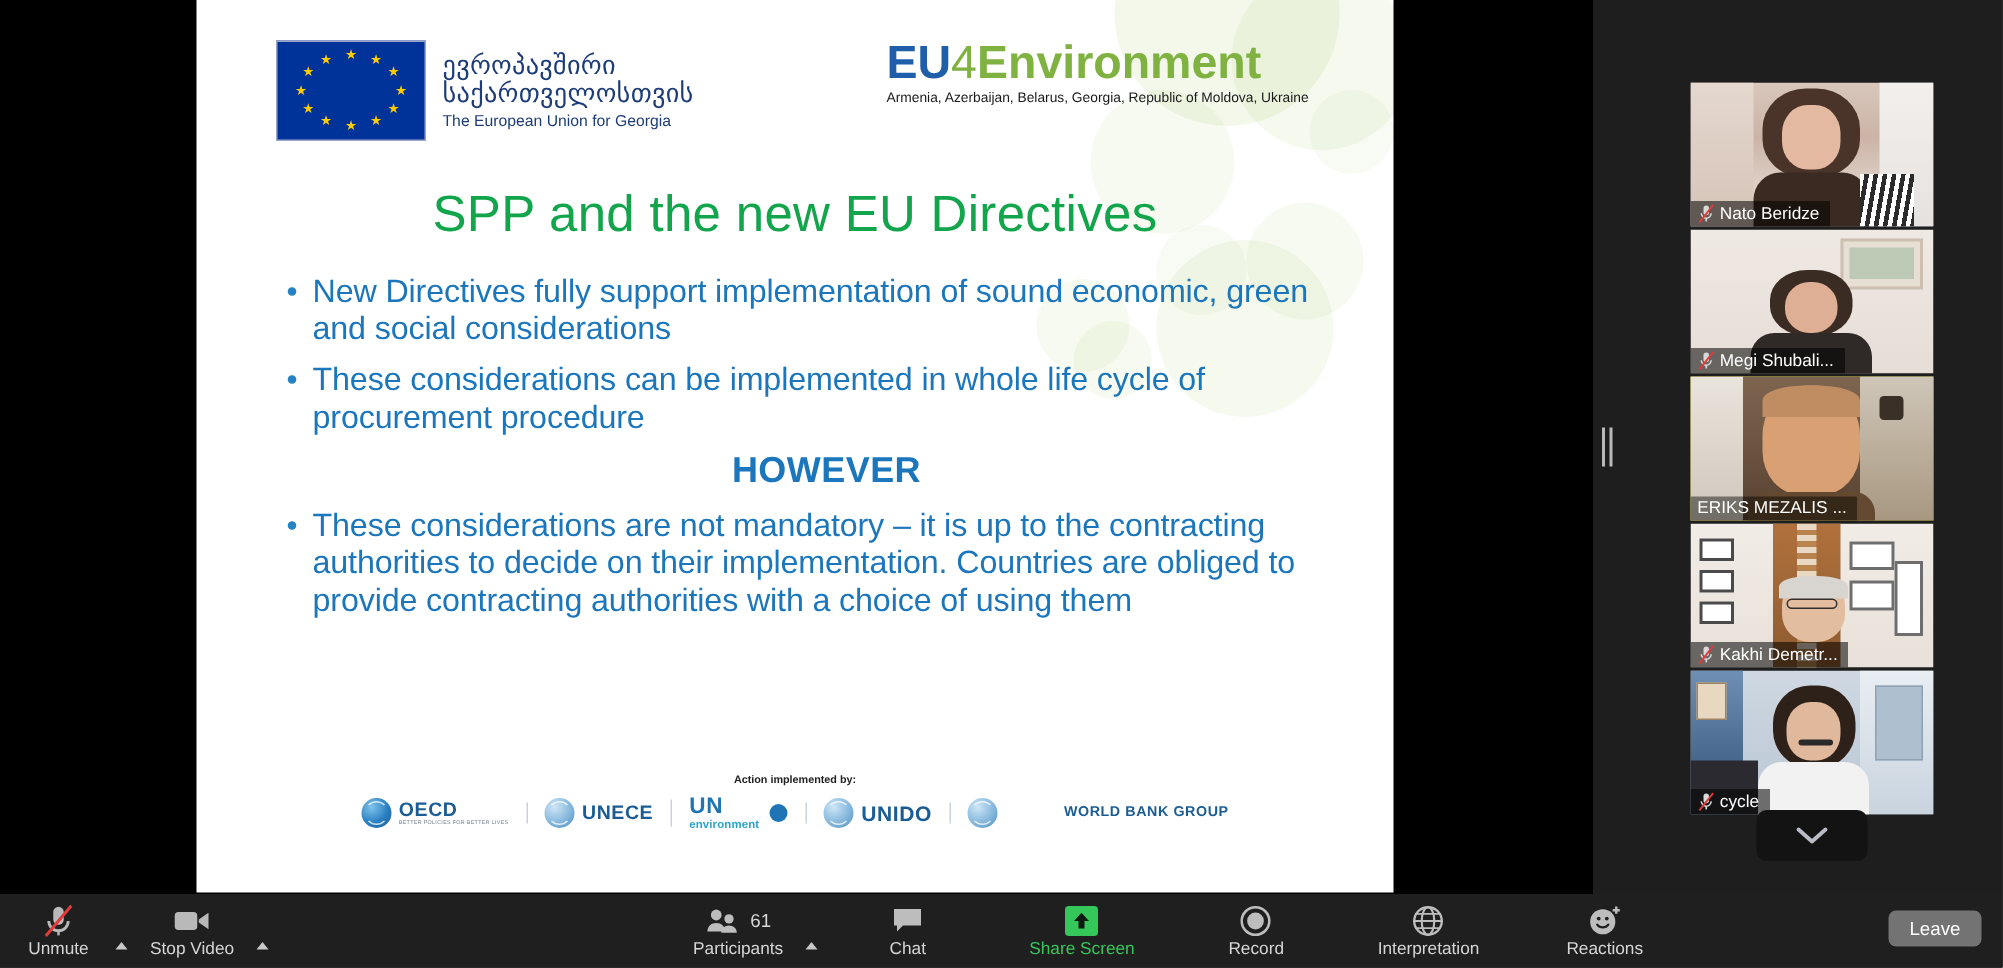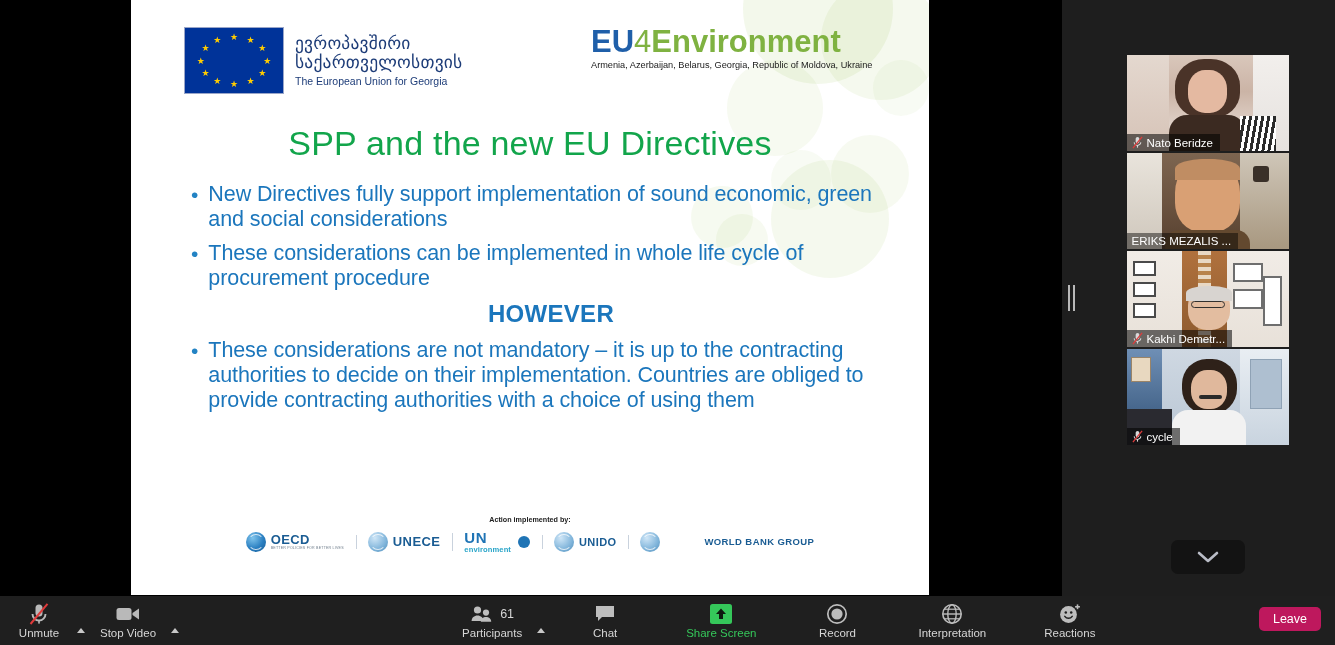--- a/index.html
+++ b/index.html
@@ -83,21 +83,21 @@
     position:relative; flex:0 0 auto;
   }
   .globe::after{
     content:""; position:absolute; inset:2px; border-radius:50%;
     border:1px solid rgba(255,255,255,.75);
     border-left-color:transparent; border-right-color:transparent;
   }
   .globe.light { background:radial-gradient(circle at 34% 30%,#cfe6f7 0%,#7fb4da 60%,#4f8cb8 100%); }
   .lg-name { font-size:13px; font-weight:bold; color:#1a5c93; letter-spacing:.4px; white-space:nowrap; }
   .lg-name.sm { font-size:9.5px;margin-left:39px; }
-  .lg-name.xs { font-size:11px; }
+  .lg-name.xs { font-size:14px; }
   .lg-tag { font-size:3.6px; color:#6e7c8a; letter-spacing:.2px; white-space:nowrap; }
   .lg-stack { display:flex; flex-direction:column; line-height:1.05; }
   .unenv-main { font-size:15px; font-weight:bold; color:#1f74b5; letter-spacing:.5px; }
   .unenv-sub { font-size:7.6px; color:#2aa5c9; font-weight:600; letter-spacing:.1px; }
   .unenv-badge{
     display:inline-block; width:12px; height:12px; border-radius:50%;
     background:#1f74b5; vertical-align:middle; margin-left:2px;
   }
 
   
@@ -145,21 +145,21 @@
   }
   .tb-icon { height:24px; display:flex; align-items:center; justify-content:center; }
   .tb-label { margin-top:1px; white-space:nowrap; }
   .tb-item.green .tb-label { color:#35c75a; }
   .caret {
     width:0;height:0;border-left:4px solid transparent;border-right:4px solid transparent;
     border-bottom:5px solid #c8c8c8; margin-bottom:12px; cursor:pointer;
   }
   .caret-wrap{ display:flex; align-items:flex-end; height:49px; padding:0 7px; }
   #leave-btn {
-    position:absolute; right:14px; top:11px; background:#be185d; color:#fff;
+    position:absolute; right:14px; top:11px; background:#737373; color:#fff;
     font-size:12.5px; padding:5px 14px; border-radius:5px; cursor:pointer;
   }
   .people-count { color:#d6d6d6; font-size:12.5px; margin-left:4px; }
 </style>
 </head>
 <body>
 
 <div id="app">
 
   <div id="stage">
@@ -294,20 +294,38 @@
         <svg class="mic-muted" viewBox="0 0 12 14">
           <rect x="4" y="1" width="4" height="7" rx="2" fill="#d9d9d9"></rect>
           <path d="M2.4 6.6a3.6 3.6 0 0 0 7.2 0" fill="none" stroke="#d9d9d9" stroke-width="1.1"></path>
           <rect x="5.4" y="10" width="1.2" height="2.6" fill="#d9d9d9"></rect>
           <line x1="1" y1="13.2" x2="11" y2="0.8" stroke="#e03b3b" stroke-width="1.4"></line>
         </svg>
         <span>Nato Beridze</span>
       </div>
     </div>
 
+    <div class="thumb">
+      <div class="scene" style="background:linear-gradient(180deg,#efe9e4 0%,#e6ddd6 100%);">
+        <div style="position:absolute;right:4%;top:6%;width:34%;height:36%;background:#e7ded4;border:2px solid #cdbfb2;"></div>
+        <div style="position:absolute;right:8%;top:12%;width:26%;height:22%;background:#bcc9b4;"></div>
+        <div style="position:absolute;left:33%;top:28%;width:34%;height:46%;border-radius:45%;background:#3b2c23;"></div>
+        <div style="position:absolute;left:39%;top:36%;width:22%;height:36%;border-radius:46%;background:#deae95;"></div>
+        <div style="position:absolute;left:25%;top:72%;width:50%;height:30%;background:#2f2a28;border-radius:16px 16px 0 0;"></div>
+      </div>
+      <div class="namebar">
+        <svg class="mic-muted" viewBox="0 0 12 14">
+          <rect x="4" y="1" width="4" height="7" rx="2" fill="#d9d9d9"></rect>
+          <path d="M2.4 6.6a3.6 3.6 0 0 0 7.2 0" fill="none" stroke="#d9d9d9" stroke-width="1.1"></path>
+          <rect x="5.4" y="10" width="1.2" height="2.6" fill="#d9d9d9"></rect>
+          <line x1="1" y1="13.2" x2="11" y2="0.8" stroke="#e03b3b" stroke-width="1.4"></line>
+        </svg>
+        <span>Megi Shubali...</span>
+      </div>
+    </div>
 
     <div class="thumb active">
       <div class="scene" style="background:linear-gradient(180deg,#7d6550 0%,#6a523f 55%,#56402f 100%);">
         <div style="position:absolute;left:0;top:0;width:22%;height:100%;background:linear-gradient(180deg,#e9e4dc,#cfc7bc);"></div>
         <div style="position:absolute;right:0;top:0;width:30%;height:100%;background:linear-gradient(180deg,#cfc6b8,#a89880);"></div>
         <div style="position:absolute;right:12%;top:14%;width:10%;height:16%;background:#3a3028;border-radius:3px;"></div>
         <div style="position:absolute;left:30%;top:6%;width:40%;height:76%;border-radius:46% 46% 40% 40%;background:#d9a074;"></div>
         <div style="position:absolute;left:30%;top:6%;width:40%;height:22%;border-radius:46% 46% 0 0;background:#c08d63;"></div>
         <div style="position:absolute;left:24%;top:80%;width:52%;height:22%;background:#63492f;border-radius:14px 14px 0 0;"></div>
       </div>

